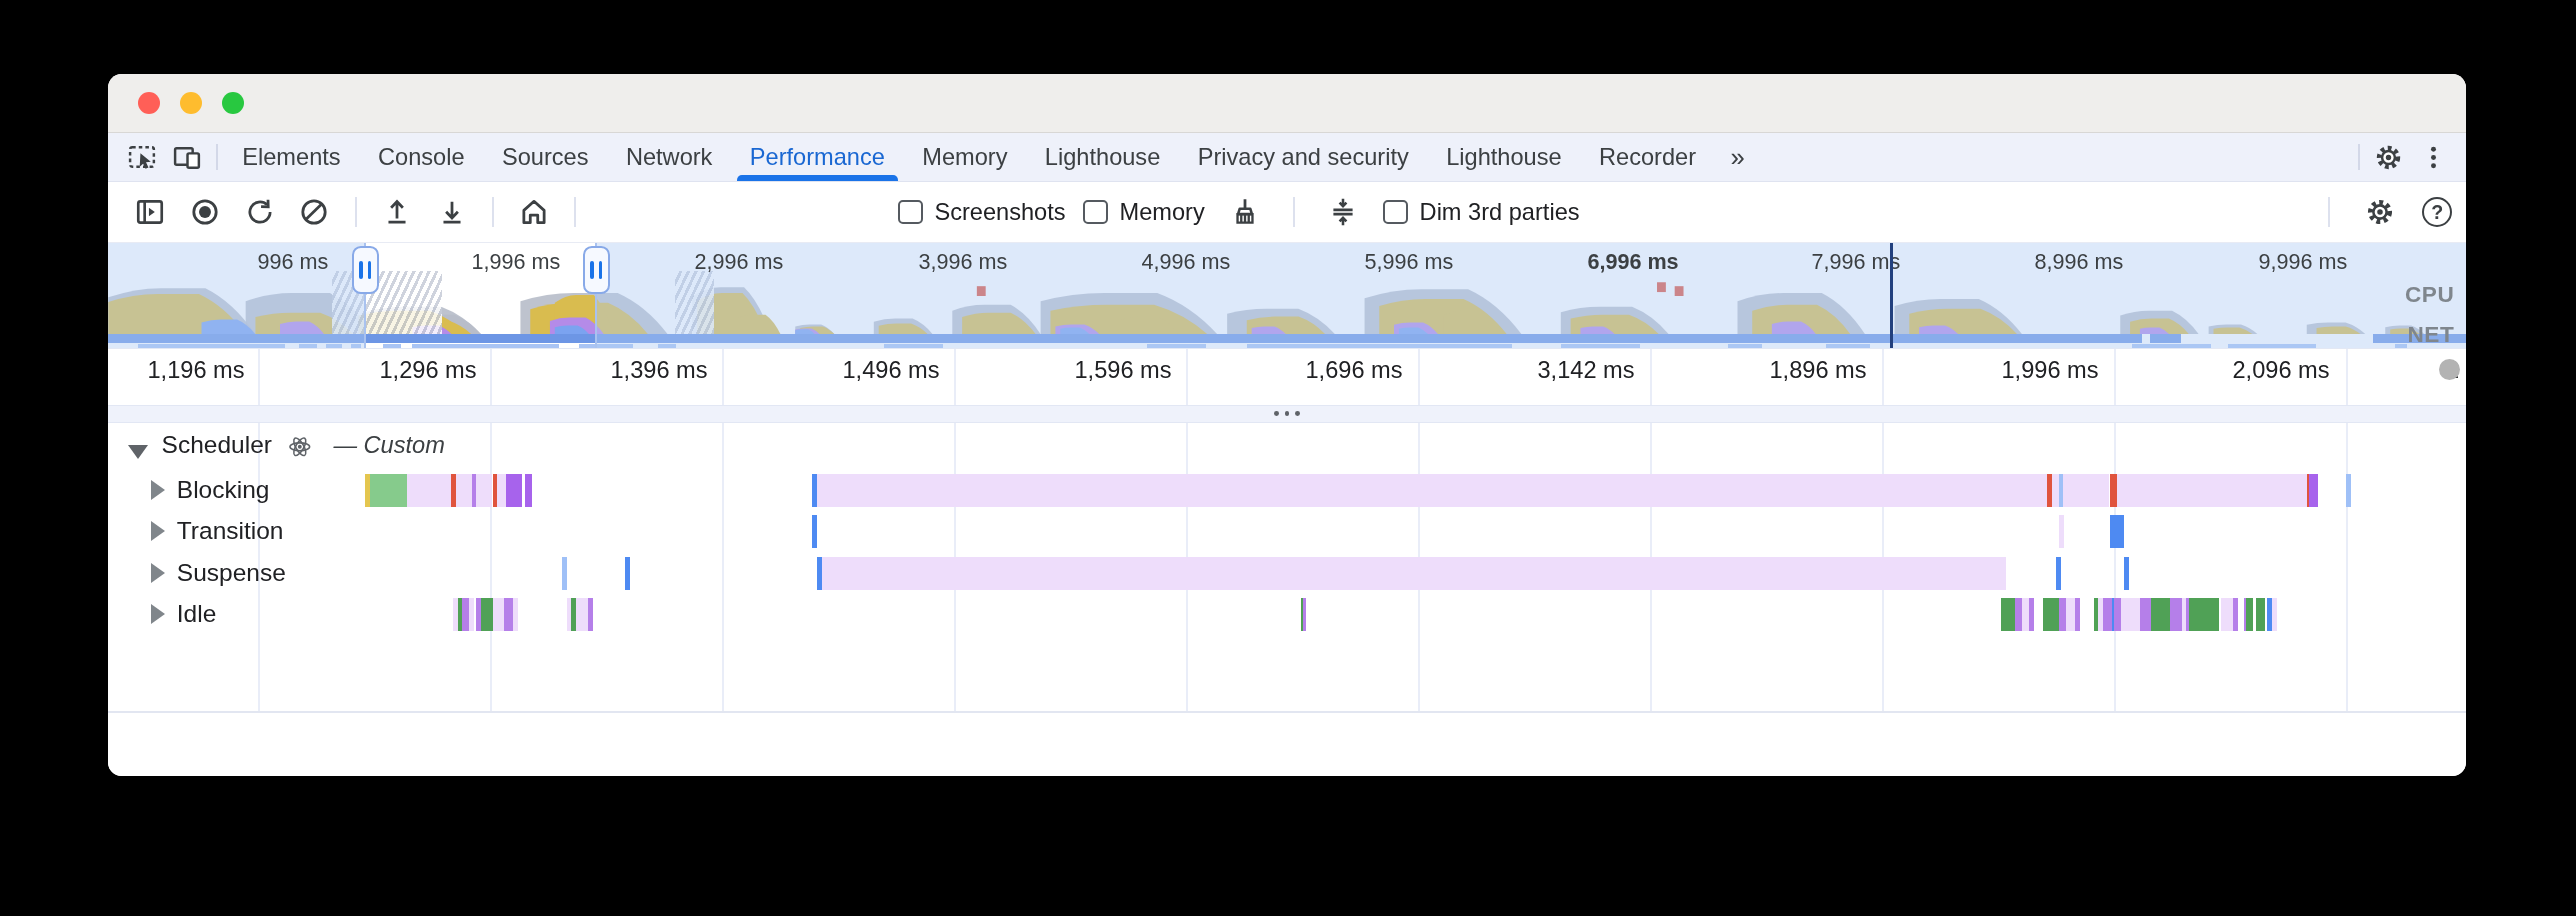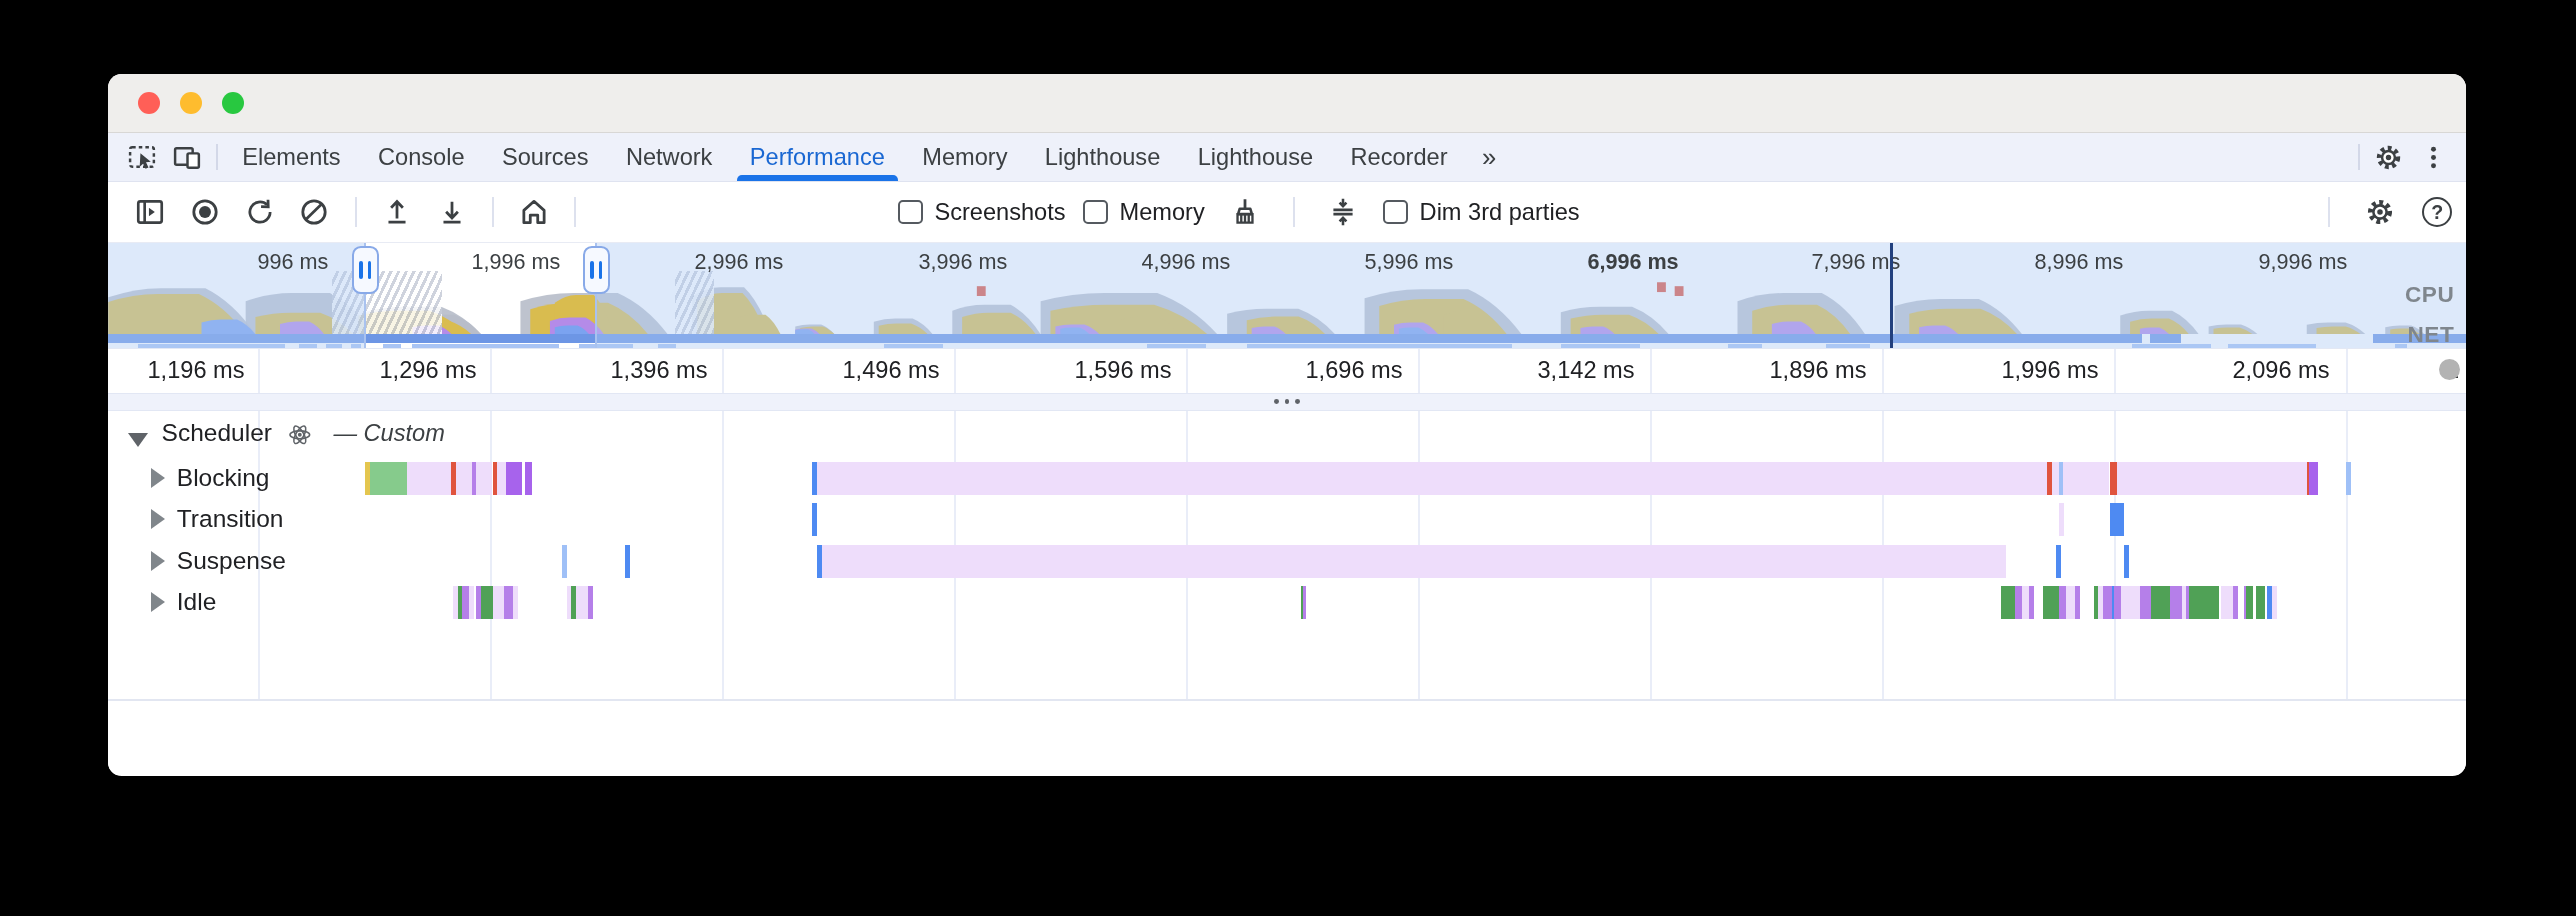--- a/index.html
+++ b/index.html
@@ -58,21 +58,21 @@
             align-items:center; justify-content:center; cursor:ew-resize; z-index:6; }
   .handle i { display:block; width:3.4px; height:17.7px; background:#1a73e8; border-radius:2px; }
   .playhead { position:absolute; top:0; bottom:0; width:2.9px; background:#22407e; z-index:5; }
   .net-band { position:absolute; left:0; right:0; top:91px; height:8.8px; background:#6d96e5; }
   .net-gap { position:absolute; top:91px; height:8.8px; background:#fff; }
   .net-seg { position:absolute; top:101px; height:5.9px; background:#a9c4f4; }
   .side-label { position:absolute; right:11.8px; font-size:22.6px; font-weight:bold;
                 color:#7f868d; z-index:7; letter-spacing:0.5px; }
 
   
-  .ruler { position:relative; height:44px; background:#fff; overflow:hidden;
+  .ruler { position:relative; height:56px; background:#fff; overflow:hidden;
            background-image:linear-gradient(to right,#e9edf8 0,#e9edf8 2px,transparent 2px);
            background-size:232px 100%; background-position:150px 0; background-repeat:repeat-x; }
   .ruler-label { position:absolute; top:7.9px; transform:translateX(-50%); font-size:23.6px;
                  color:#202124; white-space:nowrap; }
   .ruler-partial { position:absolute; top:7.9px; font-size:23.6px; color:#202124; }
   .scroll-thumb { position:absolute; right:5.9px; top:9.8px; width:21.6px; height:21.6px;
                   border-radius:50%; background:#b3b3b3; cursor:grab; }
 
   
   .pane-divider { height:17.7px; background:#eff2fb; border-top:1px solid #e2e7f4;
@@ -144,20 +144,23 @@
         </div>
         <div class="tab active">
           <span>Performance</span>
           <i class="tab-underline"></i>
         </div>
         <div class="tab">
           <span>Memory</span>
         </div>
         <div class="tab">
           <span>Lighthouse</span>
+        </div>
+        <div class="tab">
+          <span>Privacy and security</span>
         </div>
         <div class="tab">
           <span>Lighthouse</span>
         </div>
         <div class="tab">
           <span>Recorder</span>
         </div>
       </div>
     <div class="chev-more">»</div>
     <div class="tabbar-right">

